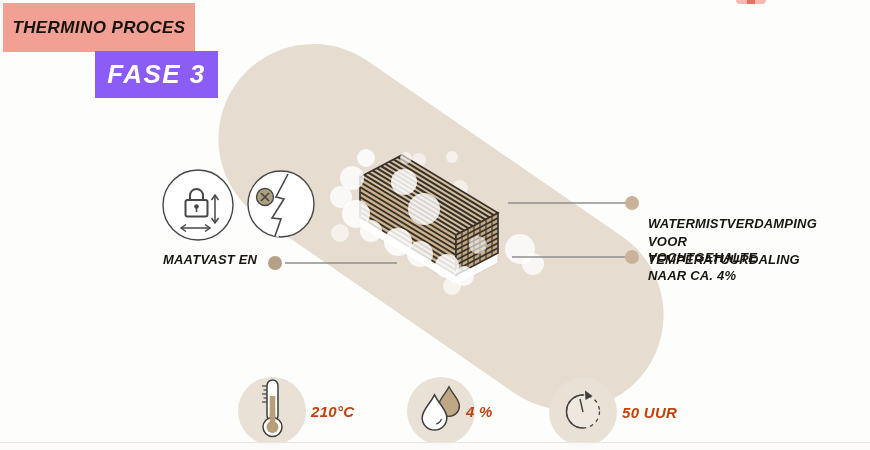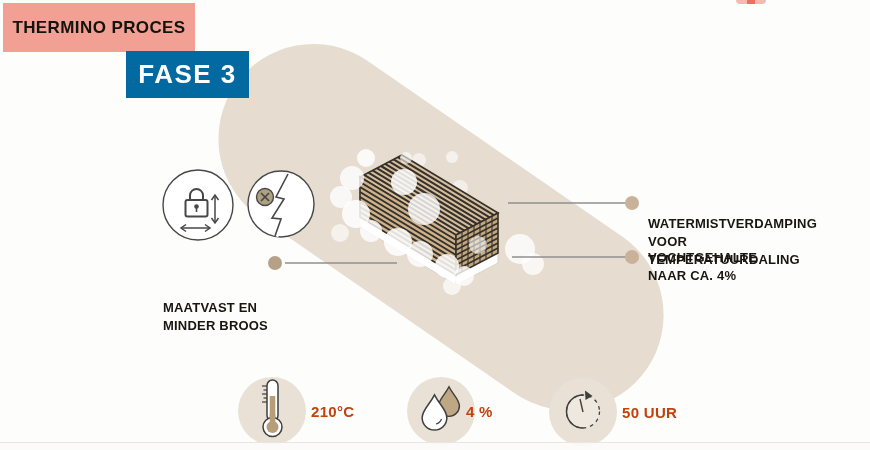--- a/index.html
+++ b/index.html
@@ -1,33 +1,33 @@
 <!DOCTYPE html>
 <html><head>
 <meta charset="utf-8">
 <style>
   html,body{margin:0;padding:0;background:#fdfdfc;}
   body{width:870px;height:450px;overflow:hidden;font-family:"Liberation Sans",sans-serif;}
-  .stage{position:relative;width:692px;height:450px;background:#fdfdfc;}
+  .stage{position:relative;width:692px;height:450px;background:#fdfdfc;font-style:italic;}
 
   .badge-pink{position:absolute;left:3px;top:3px;width:192px;height:49px;background:#f2a094;
     display:flex;align-items:center;justify-content:center;}
   .badge-pink span{font-size:17px;font-weight:700;color:#14130e;letter-spacing:.4px;}
-  .badge-black{position:absolute;left:95px;top:51px;width:123px;height:47px;background:#0369a1;
-    display:flex;align-items:center;justify-content:center;margin-left:31px;}
+  .badge-black{position:absolute;left:95px;top:51px;width:123px;height:47px;background:#8b5cf6;
+    display:flex;align-items:center;justify-content:center;}
   .badge-black span{font-size:26px;font-weight:700;color:#ffffff;letter-spacing:1.5px;}
 
   .capsule{position:absolute;left:191px;top:132px;width:500px;height:190px;border-radius:95px;
     background:#e6dcd0;transform:rotate(34.6deg);}
 
   .illus{position:absolute;left:0;top:0;}
 
   .callout{position:absolute;color:#17160f;font-weight:700;font-size:13px;line-height:1.38;
     letter-spacing:.2px;}
-  .callout-left{left:163px;top:251px;margin-top:48px;}
+  .callout-left{left:163px;top:251px;}
   .callout-rt{left:648px;top:189px;margin-top:26px;}
   .callout-rb{left:648px;top:249px;}
 
   .stat-value{position:absolute;color:#c2410c;font-weight:700;font-size:15px;letter-spacing:.3px;}
   .stat-1{left:311px;top:403px;}
   .stat-2{left:466px;top:403px;}
   .stat-3{left:622px;top:404px;}
 
   .logo-fragment{position:absolute;left:736px;top:0;width:30px;height:4px;
     background:rgba(240,130,114,.55);border-radius:0 0 4px 4px;}
@@ -195,21 +195,20 @@
 
   <div class="badge-pink">
     <span>THERMINO PROCES</span>
   </div>
   <div class="badge-black">
     <span>FASE 3</span>
   </div>
 
   <div class="callout callout-left">
     <div>MAATVAST EN</div>
-    <div>MINDER BROOS</div>
   </div>
   <div class="callout callout-rt">
     <div>WATERMISTVERDAMPING</div>
     <div>VOOR TEMPERATUURDALING</div>
   </div>
   <div class="callout callout-rb">
     <div>VOCHTGEHALTE NAAR CA. 4%</div>
   </div>
 
   <div class="stat-value stat-1">210°C</div>

